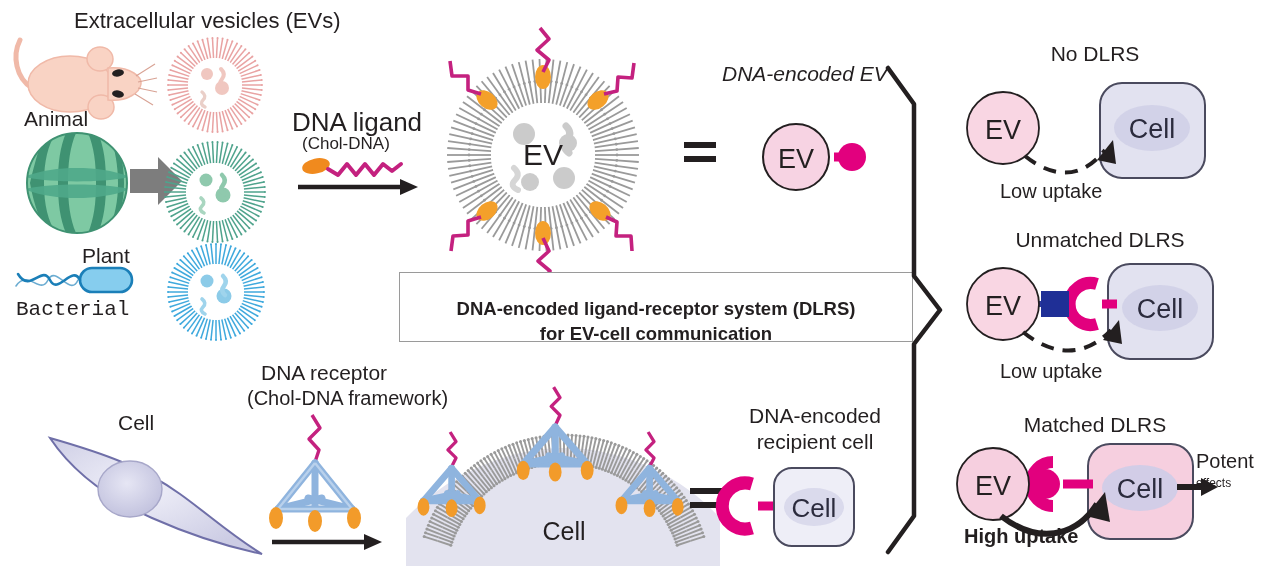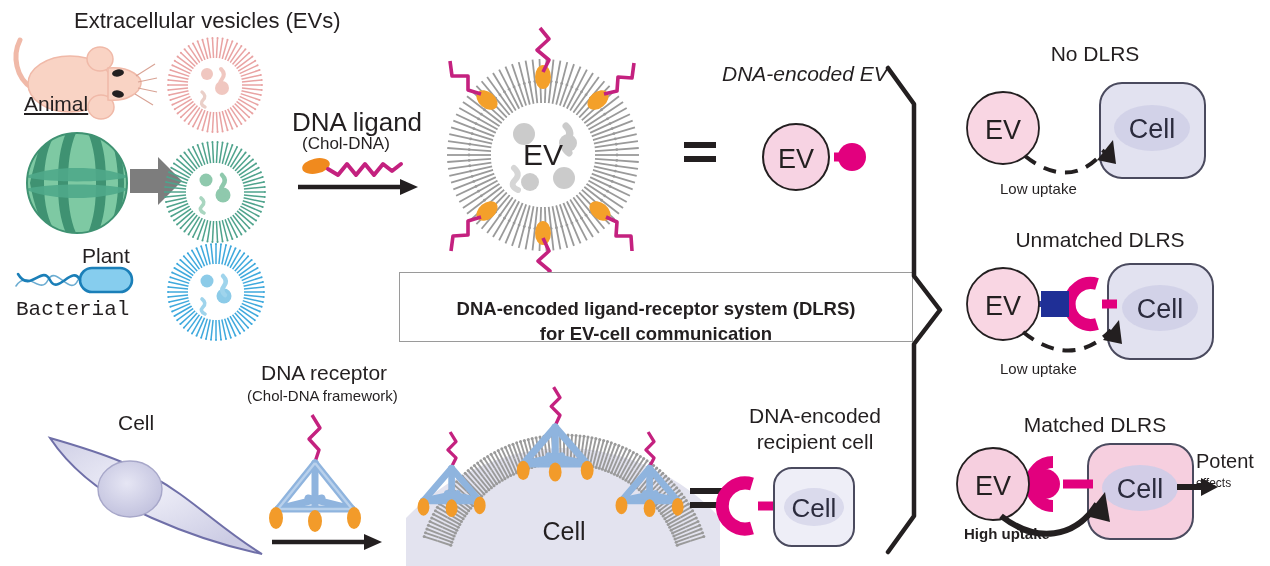--- a/index.html
+++ b/index.html
@@ -1,20 +1,20 @@
 <!DOCTYPE html>
 <html><head>
 <meta charset="utf-8">
 <style>
   html,body{margin:0;padding:0;background:#ffffff;}
   body{width:1270px;height:566px;position:relative;overflow:hidden;
        font-family:"Liberation Sans","DejaVu Sans",sans-serif;color:#231f20;}
   .abs{position:absolute;}
   .lbl{position:absolute;font-size:21px;color:#231f20;white-space:nowrap;}
-  .lbl-sm{position:absolute;font-size:15px;color:#231f20;white-space:nowrap;}
+  .lbl-sm{position:absolute;font-size:20px;color:#231f20;white-space:nowrap;}
   .lbl-c{position:absolute;font-size:21px;color:#231f20;text-align:center;white-space:nowrap;}
   svg{display:block;overflow:visible;}
   .titlebox{position:absolute;border:1.5px solid #9a9a9a;background:#ffffff;
             display:flex;align-items:center;justify-content:center;}
   .titlebox .t{font-size:18.5px;font-weight:bold;line-height:1.35;text-align:center;color:#231f20;margin-top:30px;}
 </style>
 </head>
 <body>
 
 <div class="lbl" style="left:74px;top:8px;font-size:22px;">Extracellular vesicles (EVs)</div>
@@ -29,21 +29,21 @@
     <ellipse cx="110" cy="47" rx="6" ry="3.6" transform="rotate(-10 110 47)" fill="#231f20"></ellipse>
     <ellipse cx="110" cy="68" rx="6" ry="3.6" transform="rotate(10 110 68)" fill="#231f20"></ellipse>
     <g stroke="#d8a294" stroke-width="1.1" fill="none">
       <path d="M128,50 L147,38"></path>
         <path d="M130,56 L149,52"></path>
       <path d="M130,62 L149,66"></path>
         <path d="M127,68 L145,79"></path>
     </g>
   </svg>
 </div>
-<div class="lbl" style="left:24px;top:92px;text-decoration:underline;">Animal</div>
+<div class="lbl" style="left:24px;top:107px;">Animal</div>
 
 <div class="abs" style="left:22px;top:131px;">
   <svg width="110" height="105" viewBox="0 0 110 105">
     <defs>
         <clipPath id="melonclip">
           <circle cx="55" cy="52" r="50"></circle>
         </clipPath>
       </defs>
     <circle cx="55" cy="52" r="50" fill="#7ec9a3"></circle>
     <g clip-path="url(#melonclip)" fill="#3f9272">

